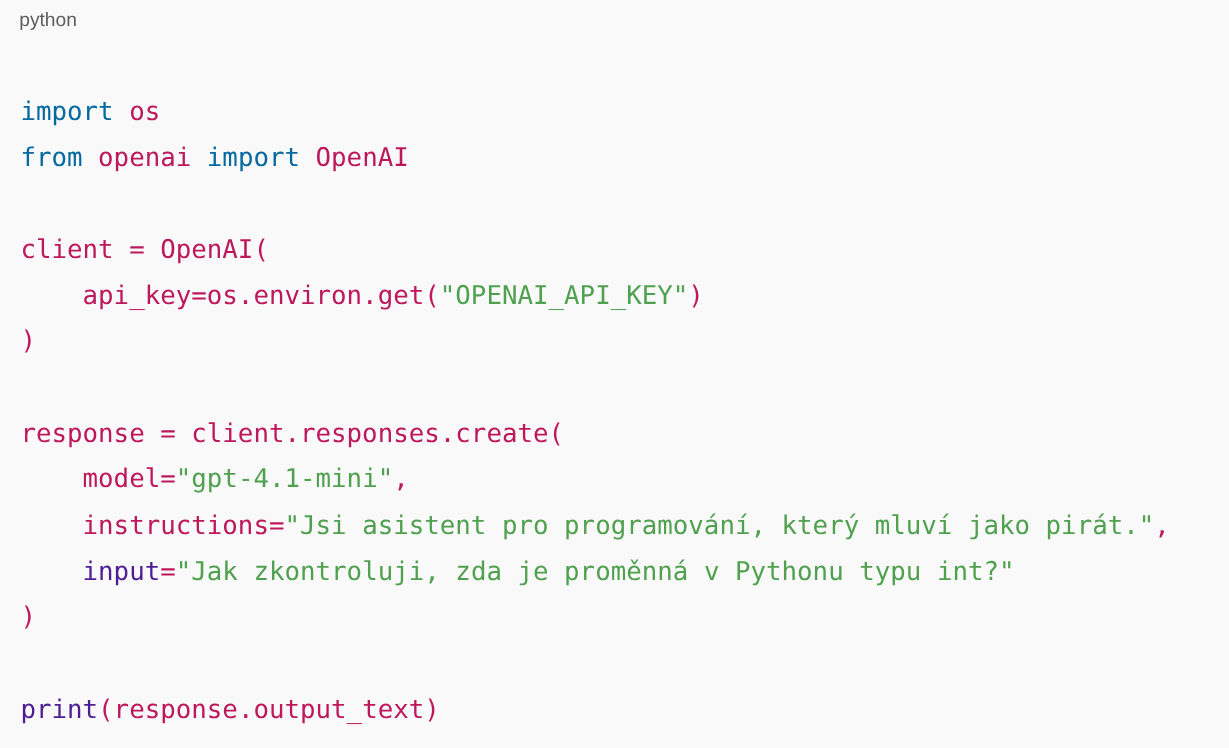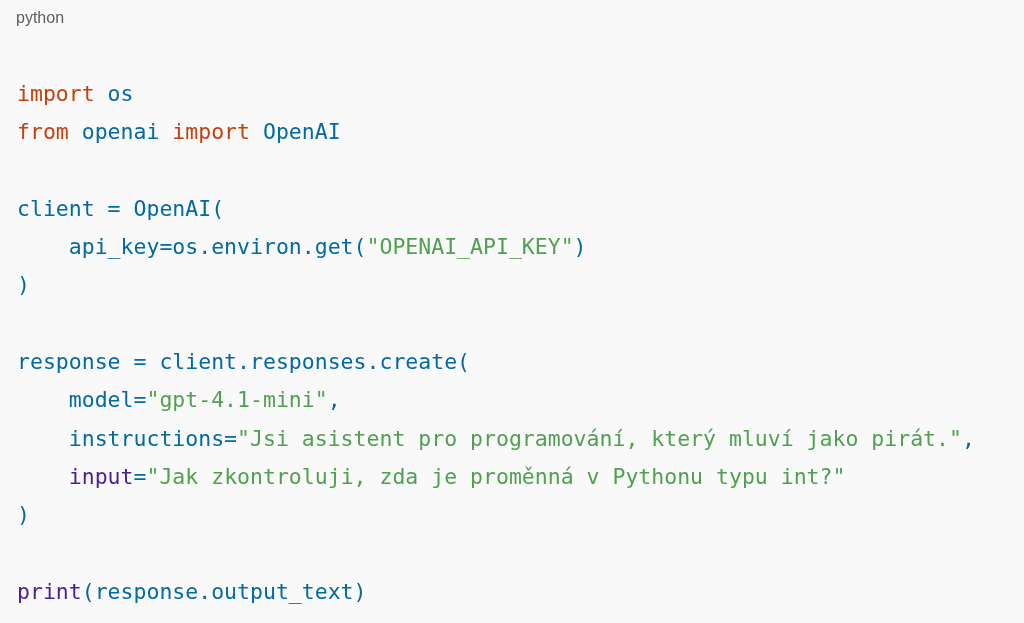--- a/index.html
+++ b/index.html
@@ -16,24 +16,24 @@
     font-family: "Liberation Sans", sans-serif;
     font-size: 16px; color: #5d5d5d;
   }
   pre {
     position: absolute; left: 17px; top: 75px; margin: 0;
     font-family: "DejaVu Sans Mono", monospace;
     font-size: 21.5px; line-height: 38.3px;
     color: #383a42; white-space: pre;
   }
   .line { display: block; height: 38.3px; }
-  .kw { color: #c2410c; text-align: center; }
+  .kw { color: #0369a1; text-align: center; }
   .str { color: #50a14f; }
   .bi { color: #4c1d95; }
-  .pl { color: #0369a1; }
+  .pl { color: #be185d; }
 </style>
 </head>
 <body>
 
 <div class="code-block">
   <div class="lang-label">python</div>
   <pre><code id="code"><span class="line"><span class="kw">import</span><span class="pl"> os</span></span><span class="line"><span class="kw">from</span><span class="pl"> openai </span><span class="kw">import</span><span class="pl"> OpenAI</span></span><span class="line"></span><span class="line"><span class="pl">client = OpenAI(</span></span><span class="line"><span class="pl">    api_key=os.environ.get(</span><span class="str">"OPENAI_API_KEY"</span><span class="pl">)</span></span><span class="line"><span class="pl">)</span></span><span class="line"></span><span class="line"><span class="pl">response = client.responses.create(</span></span><span class="line"><span class="pl">    model=</span><span class="str">"gpt-4.1-mini"</span><span class="pl">,</span></span><span class="line"><span class="pl">    instructions=</span><span class="str">"Jsi asistent pro programování, který mluví jako pirát."</span><span class="pl">,</span></span><span class="line"><span class="pl">    </span><span class="bi">input</span><span class="pl">=</span><span class="str">"Jak zkontroluji, zda je proměnná v Pythonu typu int?"</span></span><span class="line"><span class="pl">)</span></span><span class="line"></span><span class="line"><span class="bi">print</span><span class="pl">(response.output_text)</span></span></code></pre>
 </div>
 
 </body></html>

